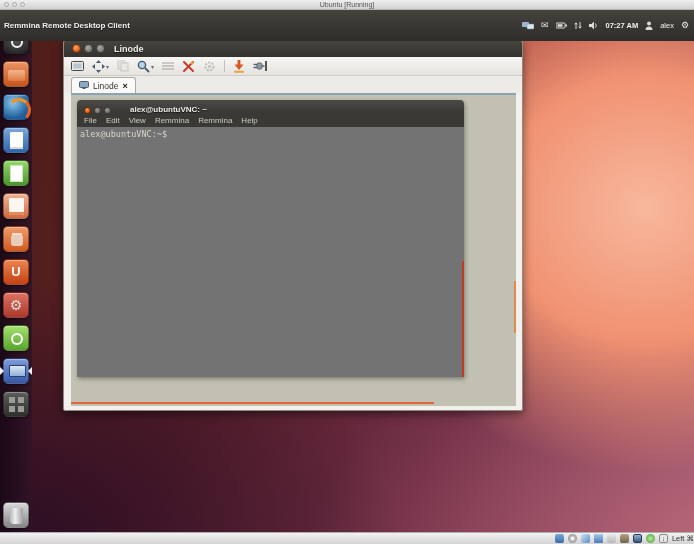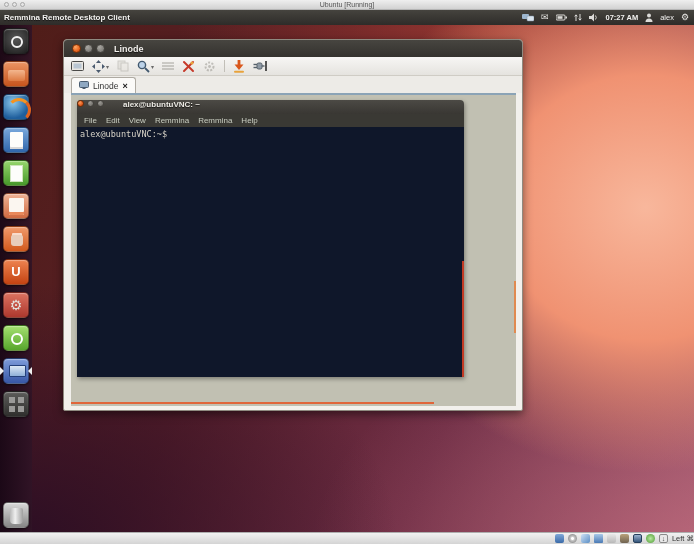--- a/index.html
+++ b/index.html
@@ -23,21 +23,21 @@
   .sb-floppy { background:linear-gradient(135deg,#cfe2f5,#5a8ec5); }
   .sb-net { background:linear-gradient(#a8c8e8,#4a7ab5); border-radius:1px; }
   .sb-usb { background:linear-gradient(#e8e8e8,#b8b8b8); }
   .sb-shared { background:linear-gradient(#b9a27a,#6f6250); }
   .sb-display { background:linear-gradient(#9ab4d0,#35557a); border:1px solid #26405c; }
   .sb-mouse { background:radial-gradient(circle,#b9e8a0,#4a9a30); border-radius:50%; }
   .sb-key { background:#e8e8e8; border:1px solid #8a8a8a; color:#444; font-size:7px; line-height:7px; text-align:center; }
   .hostkey { font-size:7.5px; color:#333; white-space:nowrap; }
 
   
-  .panel { position:absolute; top:10px; left:0; right:0; height:15px; z-index:60;
+  .panel { position:absolute; top:10px; left:0; right:0; height:31px; z-index:60;
     background:linear-gradient(#45433e,#2e2c29); display:flex; align-items:center; color:#f2f1ef; }
   .panel-title { font-size:8px; font-weight:bold; margin-left:4px; text-shadow:0 1px 1px rgba(0,0,0,.6); }
   .panel-right { margin-left:auto; display:flex; align-items:center; gap:7px; padding-right:5px; }
   .panel-right svg { display:block; }
   .pglyph { font-size:9px; line-height:9px; color:#e9e8e5; }
   .clock { font-size:7.5px; font-weight:bold; }
   .uname { font-size:7.5px; font-weight:normal; }
 
   
   .desktop { position:absolute; top:25px; left:0; right:0; bottom:12px;
@@ -134,28 +134,28 @@
     background:#c1c0b2; border-top:2px solid #8ba3b6; }
 
   
   .art-bottom { position:absolute; left:0; bottom:2px; width:363px; height:2px; background:#e0653a; }
   .art-right { position:absolute; right:0; top:186px; width:2px; height:52px; background:#e08a50; }
 
   
   .term { position:absolute; left:6px; top:5px; width:387px; height:277px; border-radius:4px 4px 0 0;
     box-shadow:1px 2px 4px rgba(0,0,0,.35); }
   .term-titlebar { height:14px; background:linear-gradient(#4c4a45,#393733); border-radius:4px 4px 0 0;
-    display:flex; align-items:flex-start; }
+    display:flex; align-items:flex-end; padding-left:7px; }
   .twbtn { width:7px; height:7px; border-radius:50%; margin-right:3px; flex:none; }
   .twbtn-close { background:radial-gradient(circle at 35% 30%, #fa9e5e, #e0571a 65%, #a84410); border:1px solid #6e2c06; }
   .twbtn-gray { background:radial-gradient(circle at 35% 30%, #9c9a95, #65635e); border:1px solid #42403c; }
   .term-title { margin-left:16px; font-size:8px; font-weight:bold; color:#eceae4; text-shadow:0 1px 1px rgba(0,0,0,.7); }
   .term-menubar { height:13px; background:#3a3934; display:flex; align-items:center; gap:9px;
     padding-left:7px; font-size:8px; color:#c9cdc1; }
-  .term-body { position:relative; height:250px; background:#0f172a; overflow:hidden; }
+  .term-body { position:relative; height:250px; background:#737373; overflow:hidden; }
   .prompt { padding:2px 3px; font-family:"DejaVu Sans Mono", monospace; font-size:8.5px; color:#d7d3c7; }
   .art-red { position:absolute; right:0; bottom:0; width:2px; height:116px; background:#c23a24; }
 </style>
 </head>
 <body>
 
 <div class="screen">
 
   <div class="vbox-titlebar">
     <div class="traffic">

